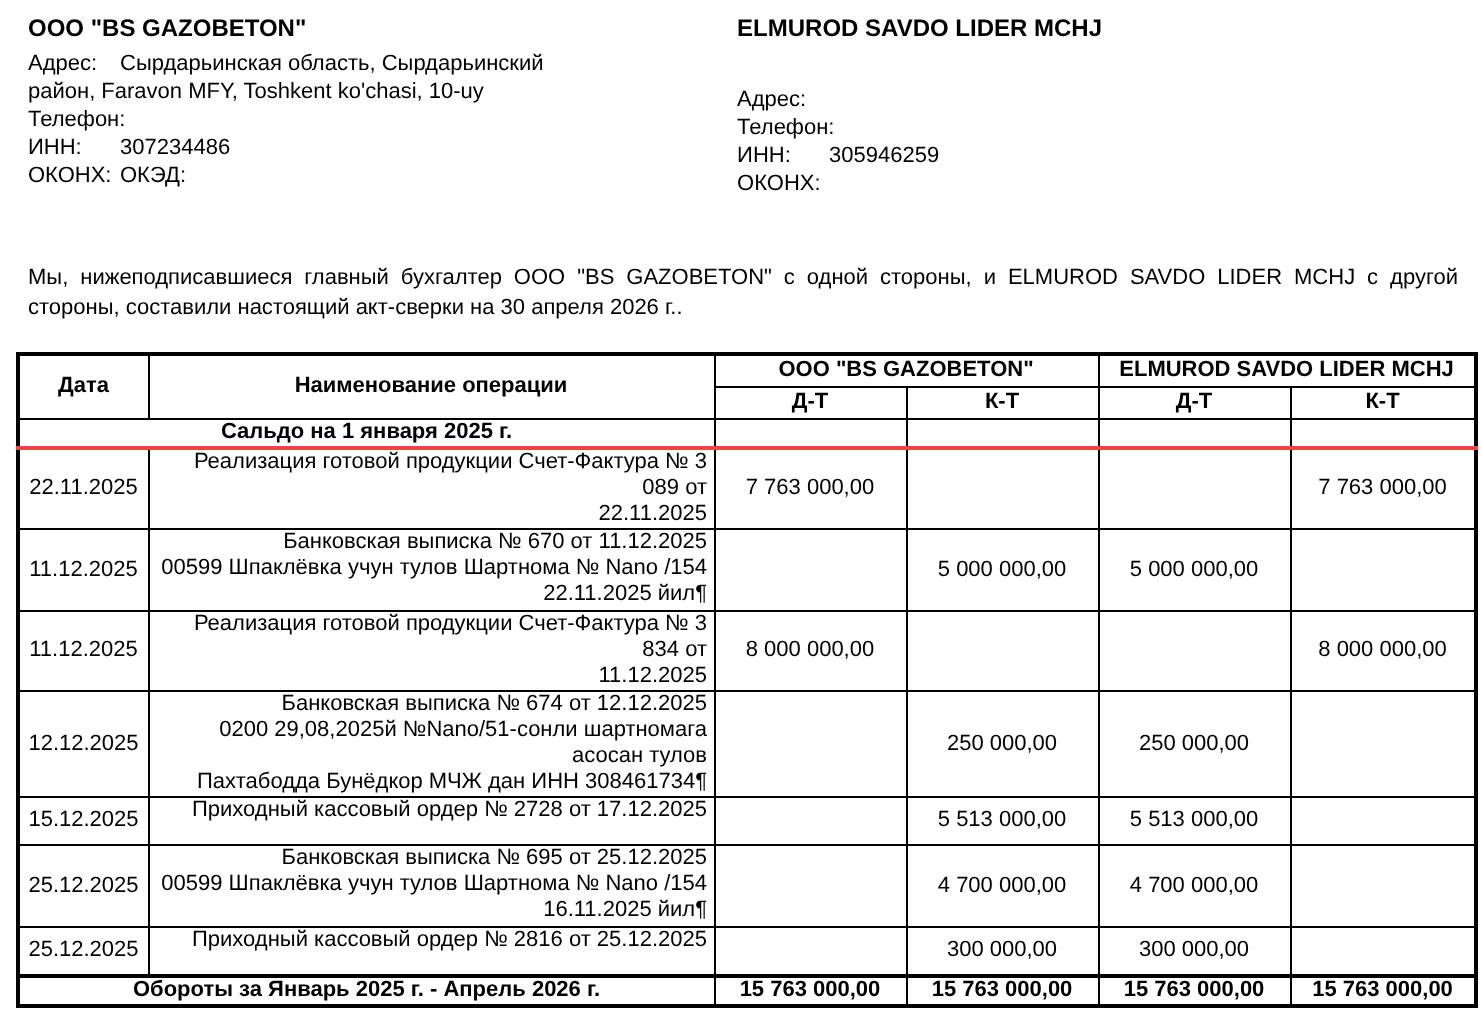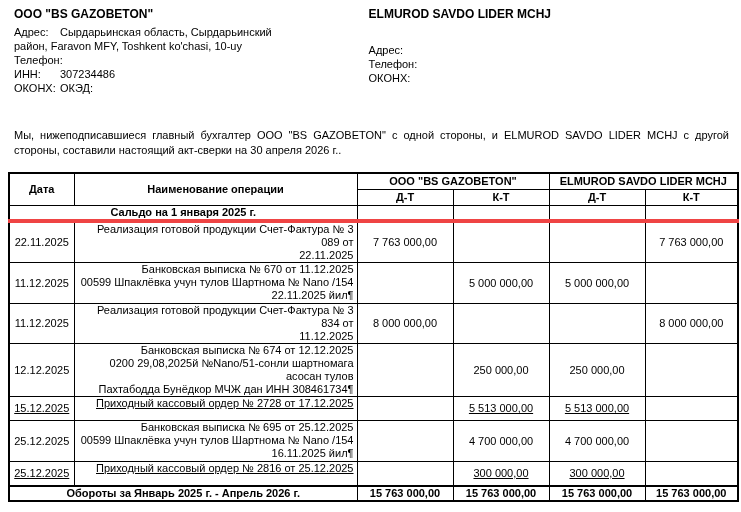--- a/index.html
+++ b/index.html
@@ -41,34 +41,34 @@
   }
   table.act th, table.act td {
     border: 1px solid #000;
     padding: 0 3px;
     font-size: 11px;
     line-height: 13px;
     overflow: hidden;
   }
   table.act th { font-weight: bold; text-align: center; padding: 1px 2px; }
   .hdr2 th, .th-span { border-bottom: 2px solid #000; }
-  tr.opening td { border-bottom: 4px solid #ef4444; }
+  tr.opening td { border-bottom: 2px solid #ef4444; }
   tr.turnover td { border-top: 2px solid #000; }
 
   td.date-cell { text-align: center; vertical-align: middle; }
   td.op-cell   { text-align: right; vertical-align: top; white-space: pre-line; padding: 1px 3px; }
   td.amt-cell  { text-align: center; vertical-align: middle; }
   tr.opening td.label-cell, tr.turnover td.label-cell, tr.closing td.label-cell {
     text-align: center; font-weight: bold; vertical-align: middle;
   }
   tr.turnover td.amt-cell { font-weight: bold; }
 
   tr.hdr1 { height: 16px; } tr.hdr2 { height: 13px; }
   tr.opening { height: 14px; }
-  tr.r-h1 { height: 24px; text-decoration: underline; }
+  tr.r-h1 { height: 24px; }
   tr.r-h2 { height: 32px; }
   tr.r-h3 { height: 41px; }
   tr.turnover { height: 15px; }
 </style>
 </head>
 <body>
 
 <div class="page">
 
   <div class="parties">
@@ -77,20 +77,21 @@
       <div class="info-line"><span class="lbl">Адрес:</span><span>Сырдарьинская область, Сырдарьинский</span></div>
       <div class="info-line"><span>район, Faravon MFY, Toshkent ko'chasi, 10-uy</span></div>
       <div class="info-line"><span class="lbl">Телефон:</span></div>
       <div class="info-line"><span class="lbl">ИНН:</span><span>307234486</span></div>
       <div class="info-line"><span class="lbl">ОКОНХ:</span><span>ОКЭД:</span></div>
     </div>
     <div class="party party-right">
       <div class="company-name">ELMUROD SAVDO LIDER  MCHJ</div>
       <div class="info-line first-gap"><span class="lbl">Адрес:</span></div>
       <div class="info-line"><span class="lbl">Телефон:</span></div>
+      <div class="info-line"><span class="lbl">ИНН:</span><span>305946259</span></div>
       <div class="info-line"><span class="lbl">ОКОНХ:</span></div>
     </div>
   </div>
 
   <div class="preamble">Мы, нижеподписавшиеся главный бухгалтер  ООО "BS GAZOBETON" с одной стороны, и  ELMUROD SAVDO LIDER  MCHJ  с другой стороны, составили настоящий акт-сверки на 30 апреля 2026 г..</div>
 
 
   <table class="act">
     <colgroup>
       <col style="width:65px">

